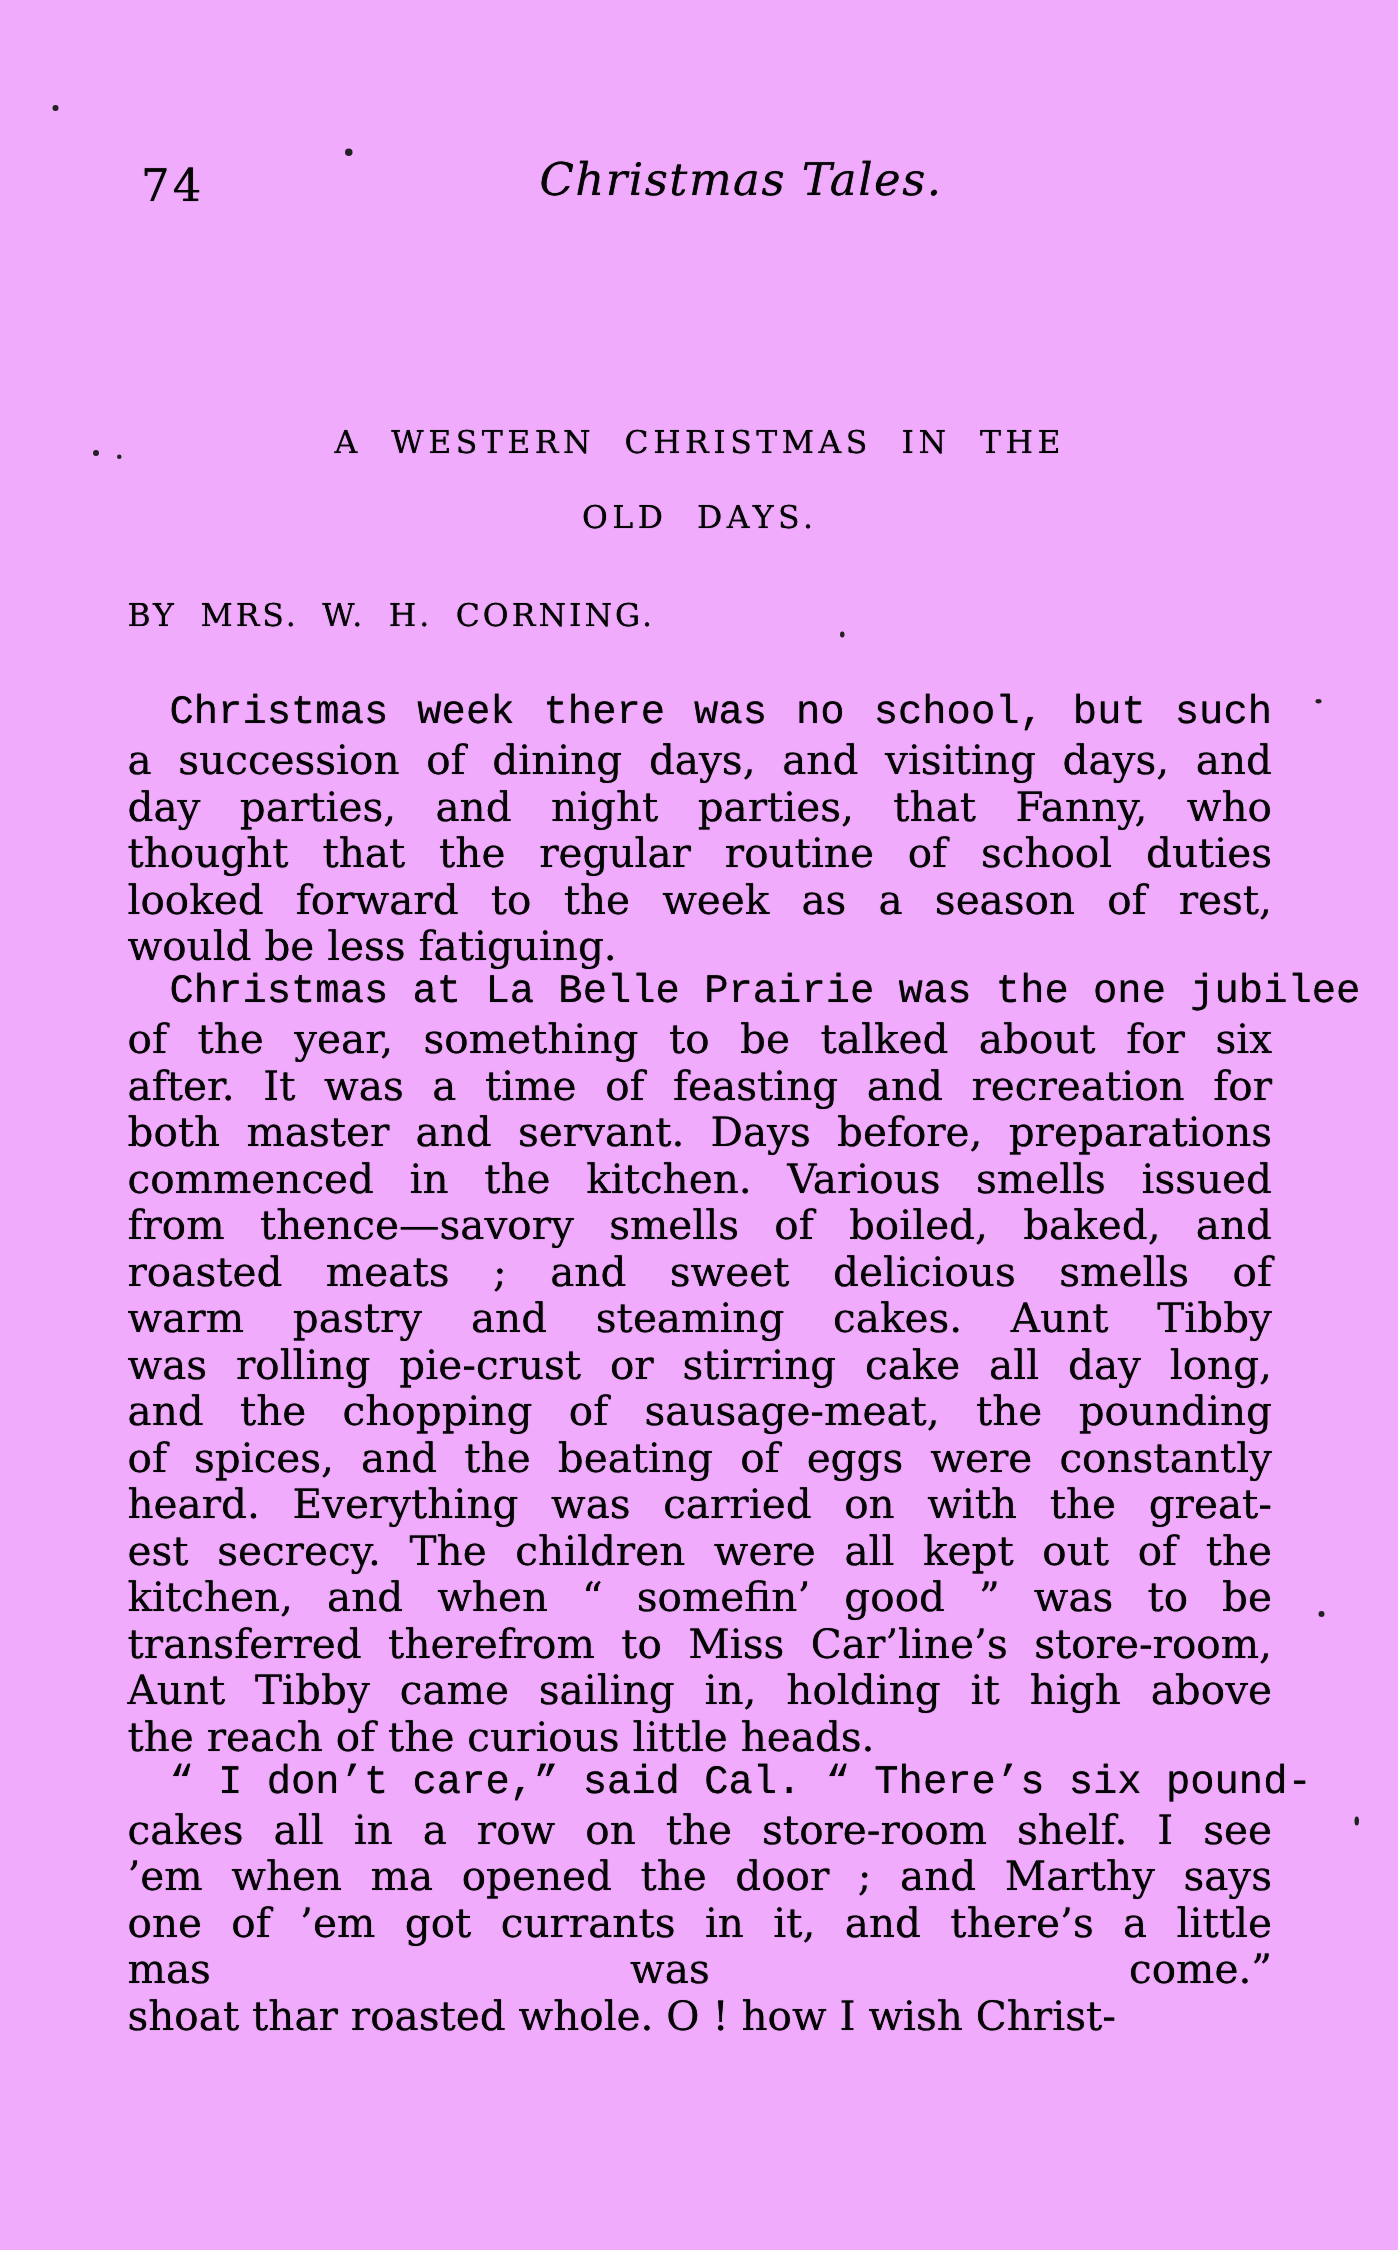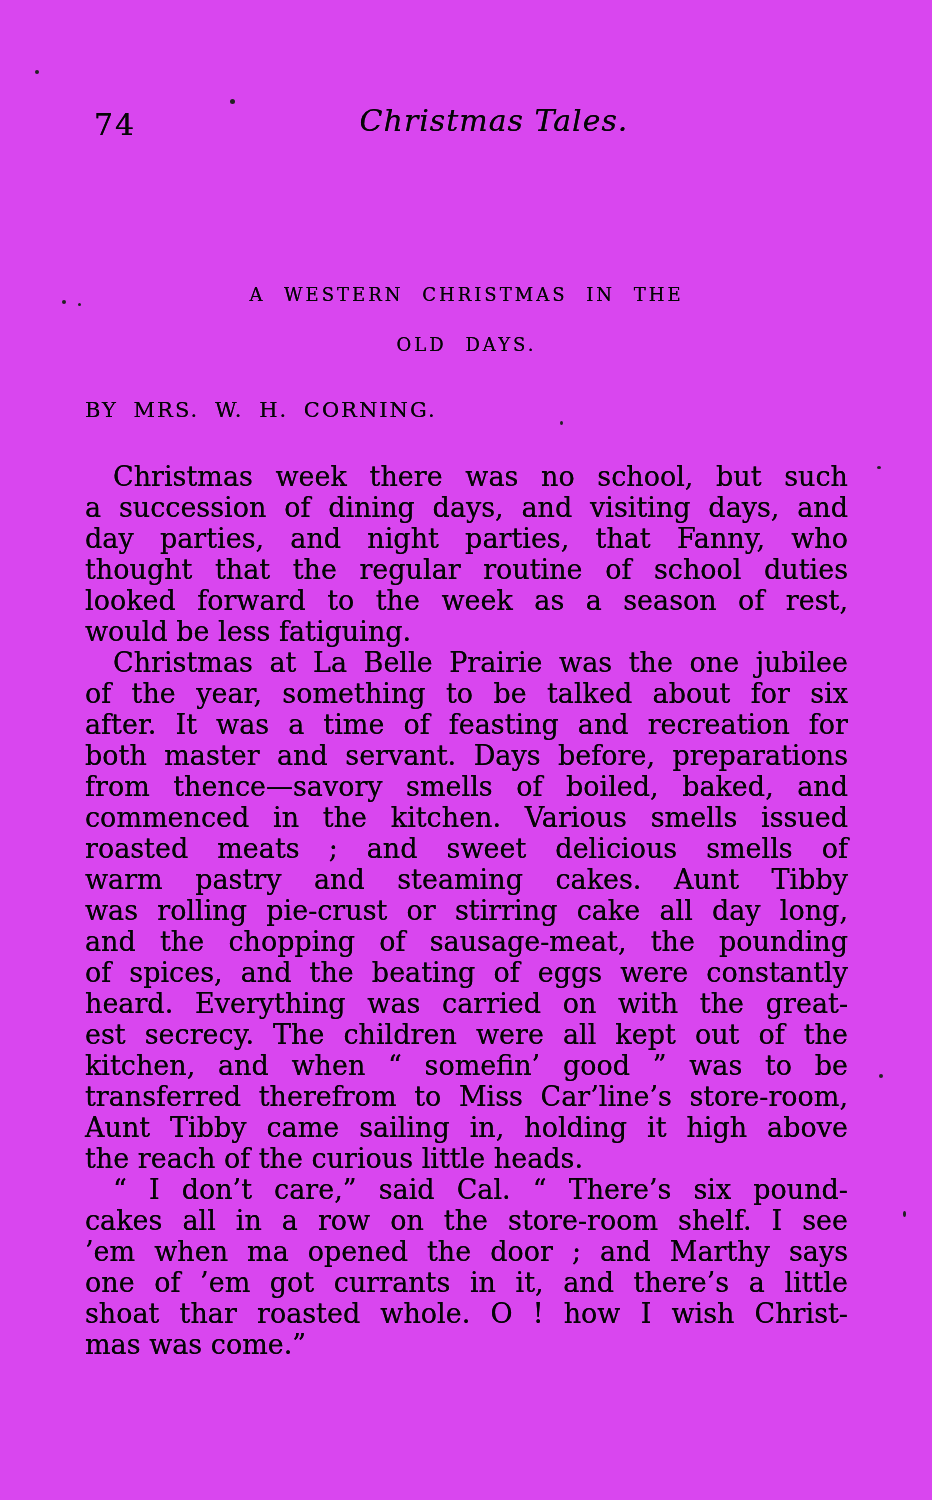--- a/index.html
+++ b/index.html
@@ -5,21 +5,21 @@
   html, body {
     margin: 0;
     padding: 0;
     background: #e8e8e8;
   }
   .page {
     position: relative;
     width: 932px;
     height: 1500px;
     margin: 0 auto;
-    background: #d946ef;
+    background: #f0abfc;
     overflow: hidden;
     font-family: "DejaVu Serif", serif;
     color: #050505;
   }
   .page * {
     text-shadow: 0 0 0.5px rgba(0,0,0,0.85);
   }
 
   
   .running-header {
@@ -49,21 +49,21 @@
 
   
   .content {
     position: absolute;
     left: 85px;
     top: 270px;
     width: 763px;
   }
   .article-title {
     text-align: center;
-    font-size: 18px;
+    font-size: 21px;
     line-height: 50px;
     letter-spacing: 3px;
     word-spacing: 10px;
     font-weight: 500;
   }
   .byline {
     margin-top: 28px;
     font-size: 21px;
     letter-spacing: 2px;
     word-spacing: 7px;
@@ -80,20 +80,21 @@
   .line {
     text-align: justify;
     text-align-last: justify;
     white-space: nowrap;
   }
   .paragraph .line:last-child {
     text-align-last: left;
   }
   .line.first {
     padding-left: 28px;
+    font-family: Liberation Mono, monospace;
   }
 
   
   .speck {
     position: absolute;
     background: #222;
     border-radius: 50%;
   }
 </style>
 </head>
@@ -119,41 +120,41 @@
           <div class="line">day parties, and night parties, that Fanny, who</div>
           <div class="line">thought that the regular routine of school duties</div>
           <div class="line">looked forward to the week as a season of rest,</div>
           <div class="line">would be less fatiguing.</div>
         </div>
         <div class="paragraph">
           <div class="line first">Christmas at La Belle Prairie was the one jubilee</div>
           <div class="line">of the year, something to be talked about for six</div>
           <div class="line">after. It was a time of feasting and recreation for</div>
           <div class="line">both master and servant. Days before, preparations</div>
+          <div class="line">commenced in the kitchen. Various smells issued</div>
           <div class="line">from thence—savory smells of boiled, baked, and</div>
-          <div class="line">commenced in the kitchen. Various smells issued</div>
           <div class="line">roasted meats ; and sweet delicious smells of</div>
           <div class="line">warm pastry and steaming cakes. Aunt Tibby</div>
           <div class="line">was rolling pie-crust or stirring cake all day long,</div>
           <div class="line">and the chopping of sausage-meat, the pounding</div>
           <div class="line">of spices, and the beating of eggs were constantly</div>
           <div class="line">heard. Everything was carried on with the great-</div>
           <div class="line">est secrecy. The children were all kept out of the</div>
           <div class="line">kitchen, and when “ somefin’ good ” was to be</div>
           <div class="line">transferred therefrom to Miss Car’line’s store-room,</div>
           <div class="line">Aunt Tibby came sailing in, holding it high above</div>
           <div class="line">the reach of the curious little heads.</div>
         </div>
         <div class="paragraph">
           <div class="line first">“ I don’t care,” said Cal. “ There’s six pound-</div>
           <div class="line">cakes all in a row on the store-room shelf. I see</div>
           <div class="line">’em when ma opened the door ; and Marthy says</div>
           <div class="line">one of ’em got currants in it, and there’s a little</div>
+          <div class="line">mas was come.”</div>
           <div class="line">shoat thar roasted whole. O ! how I wish Christ-</div>
-          <div class="line">mas was come.”</div>
         </div>
       </div>
   </div>
 
   <div class="speck" style="left:35px; top:70px; width:4px; height:4px;"></div>
   <div class="speck" style="left:230px; top:99px; width:5px; height:5px;"></div>
   <div class="speck" style="left:62px; top:300px; width:4px; height:4px;"></div>
   <div class="speck" style="left:78px; top:303px; width:3px; height:3px;"></div>
   <div class="speck" style="left:560px; top:421px; width:3px; height:4px;"></div>
   <div class="speck" style="left:877px; top:466px; width:4px; height:3px;"></div>

